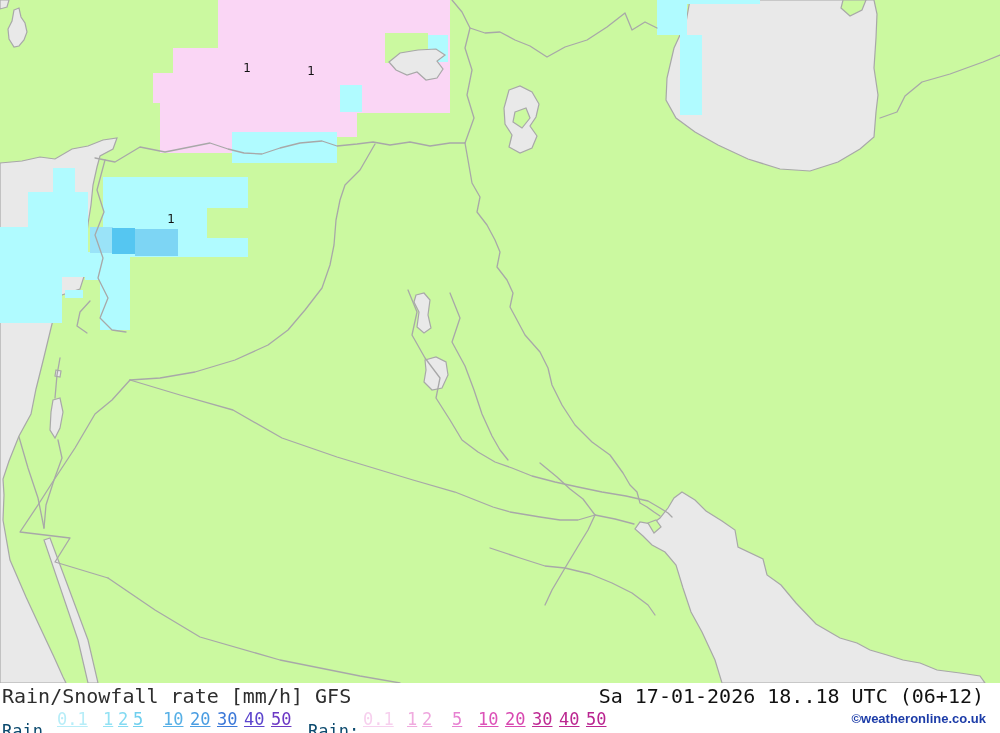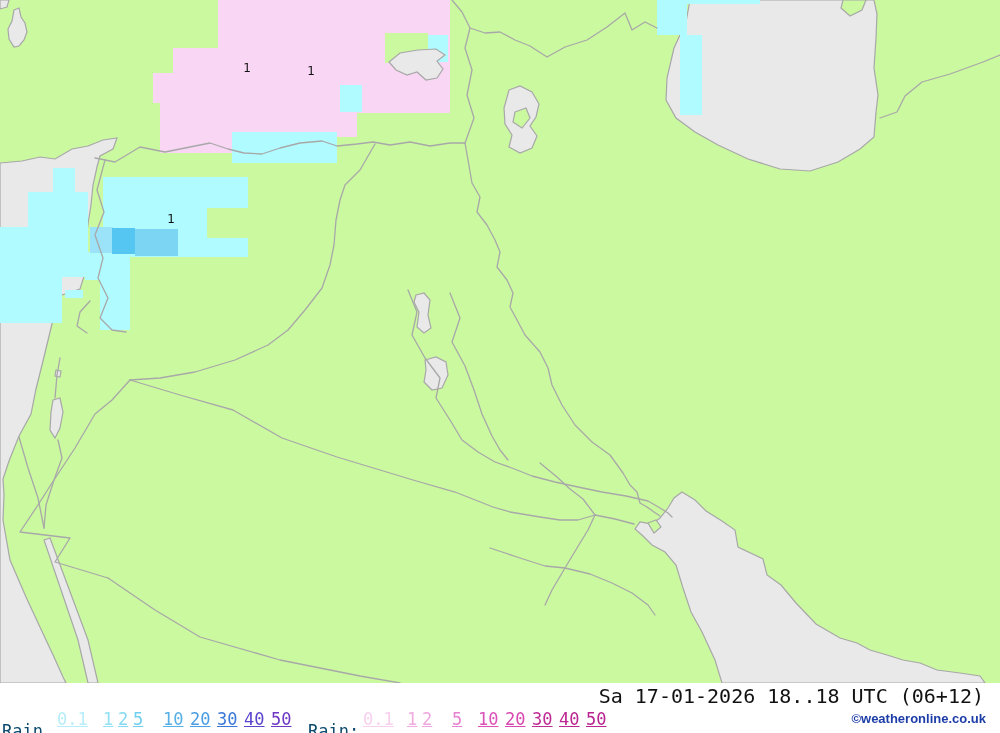--- a/index.html
+++ b/index.html
@@ -101,20 +101,21 @@
       <g id="maplabels" font-family="DejaVu Sans, sans-serif" font-size="12" fill="#111" text-anchor="middle">
           <text x="247" y="72">1</text>
           <text x="311" y="75">1</text>
           <text x="171" y="223">1</text>
         </g>
     </svg>
   </div>
 
   <div class="legendbar">
     <div class="l1">
+      <span class="title">Rain/Snowfall rate [mm/h] GFS</span>
       <span class="datetime">Sa 17-01-2026 18..18 UTC (06+12)</span>
     </div>
     <div class="l2">
       <span class="scale-label" style="left:2px">Rain</span>
       <span class="lvl" style="left: 57px; color: rgb(183, 237, 248);">0.1</span><span class="lvl" style="left: 103px; color: rgb(147, 226, 244);">1</span><span class="lvl" style="left: 118px; color: rgb(132, 218, 242);">2</span><span class="lvl" style="left: 133px; color: rgb(111, 207, 238);">5</span><span class="lvl" style="left: 163px; color: rgb(87, 176, 230);">10</span><span class="lvl" style="left: 190px; color: rgb(74, 157, 226);">20</span><span class="lvl" style="left: 217px; color: rgb(59, 120, 216);">30</span><span class="lvl" style="left: 244px; color: rgb(92, 69, 205);">40</span><span class="lvl" style="left: 271px; color: rgb(108, 56, 196);">50</span><span></span>
       <span class="scale-label" style="left:308px">Rain:</span>
       <span class="lvl" style="left: 363px; color: rgb(247, 208, 238);">0.1</span><span class="lvl" style="left: 407px; color: rgb(240, 171, 223);">1</span><span class="lvl" style="left: 422px; color: rgb(239, 166, 222);">2</span><span class="lvl" style="left: 452px; color: rgb(231, 129, 209);">5</span><span class="lvl" style="left: 478px; color: rgb(220, 82, 184);">10</span><span class="lvl" style="left: 505px; color: rgb(216, 72, 176);">20</span><span class="lvl" style="left: 532px; color: rgb(191, 43, 148);">30</span><span class="lvl" style="left: 559px; color: rgb(187, 39, 144);">40</span><span class="lvl" style="left: 586px; color: rgb(185, 35, 144);">50</span><span></span>
       <span class="copyright">©weatheronline.co.uk</span>
     </div>
   </div>

